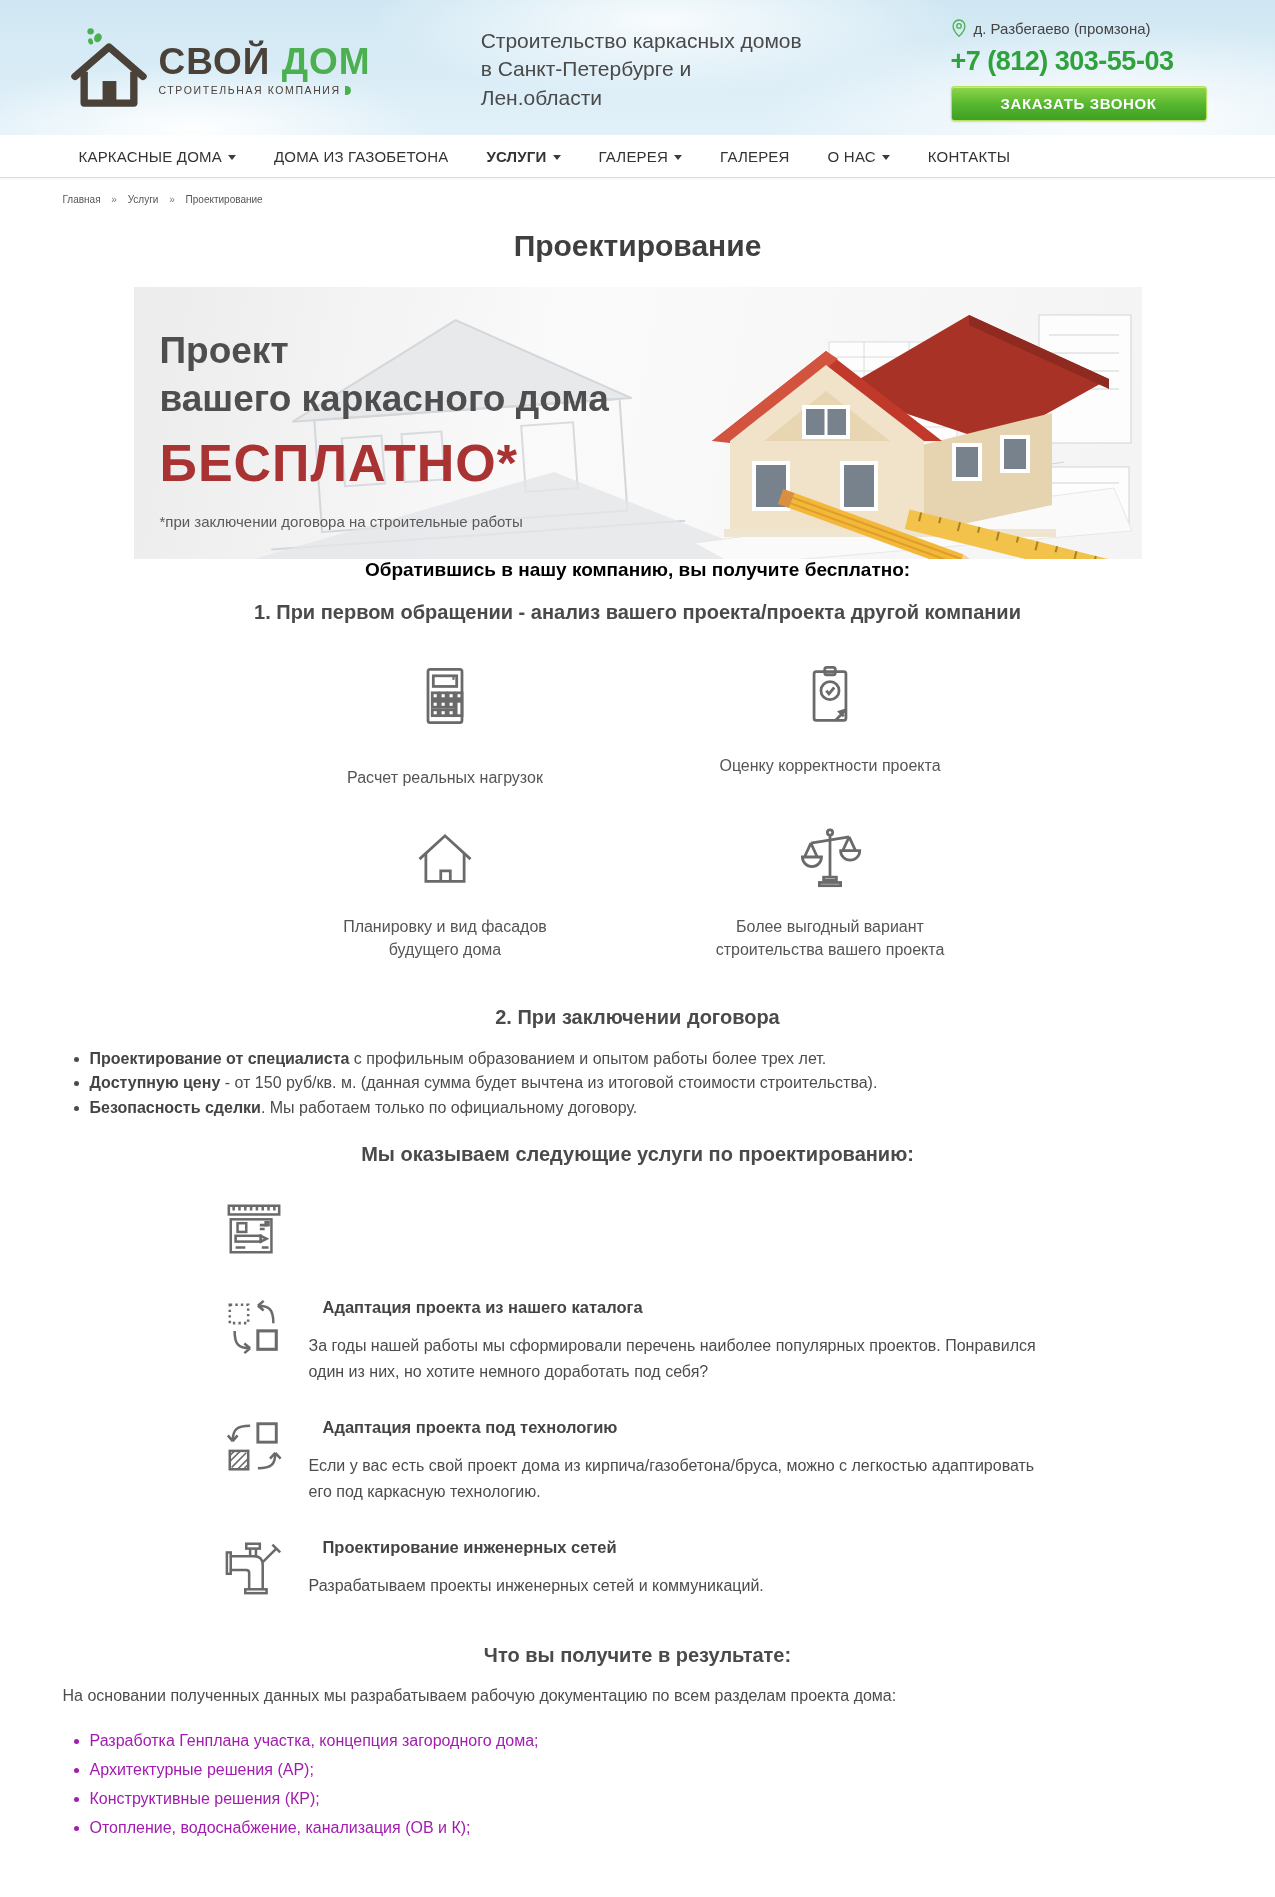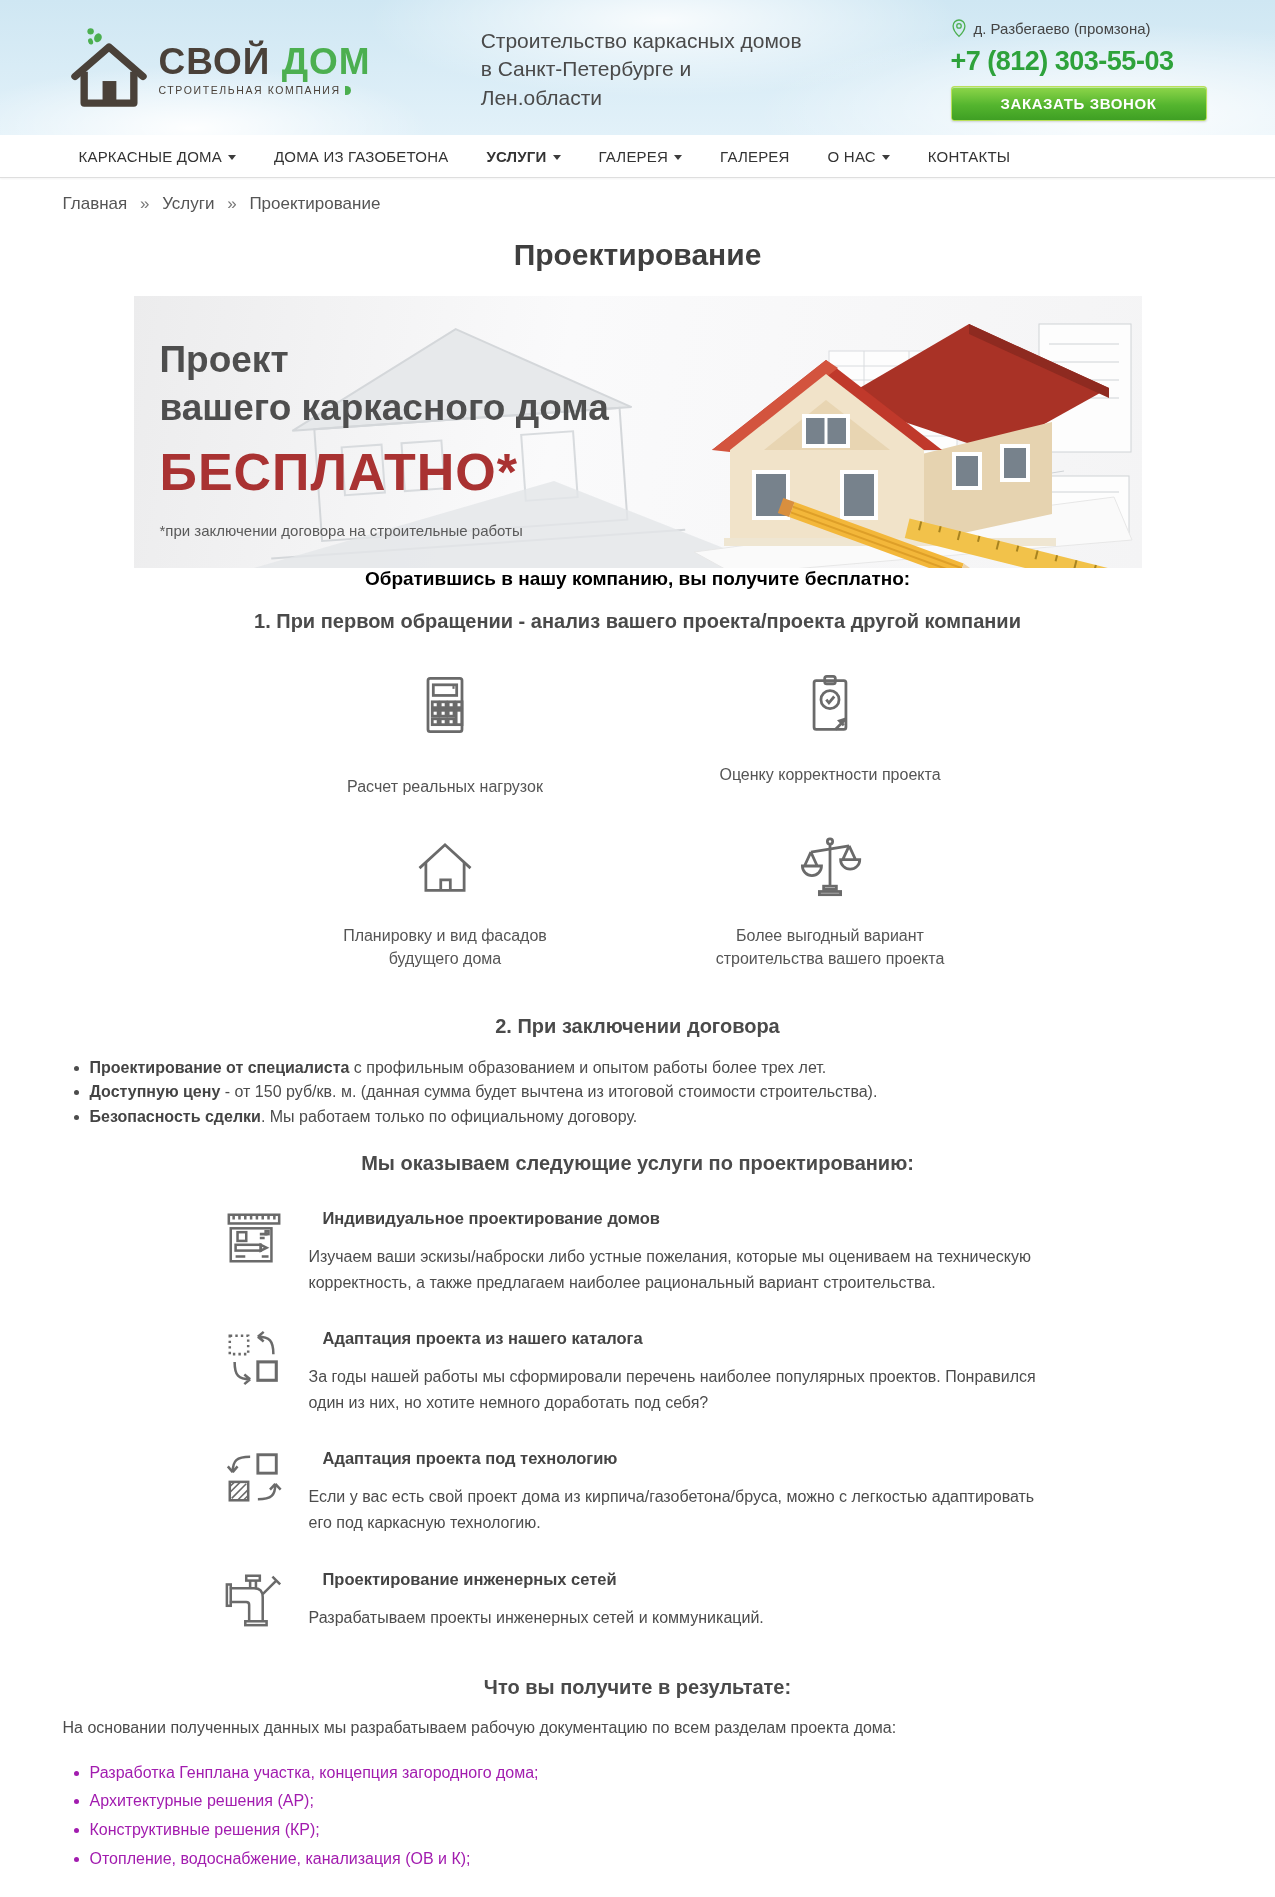--- a/index.html
+++ b/index.html
@@ -44,21 +44,21 @@
 
   
   .nav { background:#fff; border-bottom:1px solid #dedede; box-shadow:0 1px 2px rgba(0,0,0,.05); }
   .nav-inner { display:flex; align-items:center; height:42px; gap:38px; padding-left:16px; }
   .nav-item { font-size:15px; color:#333; text-decoration:none; letter-spacing:.2px; white-space:nowrap; cursor:pointer; }
   .nav-item.active { font-weight:700; }
   .caret { display:inline-block; width:0; height:0; margin-left:6px; vertical-align:2px;
     border-left:4px solid transparent; border-right:4px solid transparent; border-top:5px solid #3c3c3c; }
 
   
-  .breadcrumb { padding-top:16px; font-size:17px; color:#555; }
+  .breadcrumb { padding-top:16px; font-size:10px; color:#555; }
   .breadcrumb a { color:#555; cursor:pointer; }
   .breadcrumb .sep { margin:0 8px; color:#777; }
   .breadcrumb .current { text-decoration:none; }
 
   
   h1.page-title { text-align:center; font-size:30px; font-weight:700; color:#3f3f3f; margin:24px 0 24px; }
 
   
   .banner { width:1008px; height:272px; margin:0 auto; position:relative; overflow:hidden;
     background:linear-gradient(100deg,#ececed 0%,#fafafb 42%,#f4f4f5 100%); }
@@ -343,24 +343,20 @@
         <path class="ln" d="M11 8 v5 M17 8 v5 M23 8 v5 M29 8 v5 M35 8 v5 M41 8 v5 M47 8 v5 M53 8 v5"></path>
         <rect class="ln" x="8" y="22" width="42" height="34"></rect>
         <rect class="ln" x="15" y="26" width="9" height="9"></rect>
         <path class="ln" d="M38 28 h8 M38 32 h5"></path>
         <rect class="ln" x="44" y="25" width="3" height="3"></rect>
         <rect class="ln" x="13" y="39" width="26" height="6"></rect>
         <polygon class="ln" points="39,39 45,42 39,45"></polygon>
         <path class="ln" d="M13 51 h10 M40 51 h7"></path>
       </svg>
     </div>
-    <div>
-      <div class="s-title">Индивидуальное проектирование домов</div>
-      <div class="s-text">Изучаем ваши эскизы/наброски либо устные пожелания, которые мы оцениваем на техническую корректность, а также предлагаем наиболее рациональный вариант строительства.</div>
-    </div>
   </div>
 
   <div class="service">
     <div class="s-icon">
       <svg viewBox="0 0 64 64">
         <rect class="ln" x="7" y="9" width="19" height="19" stroke-dasharray="2.5 3.2"></rect>
         <path class="ln" d="M52 28 C52 14 48 10 36 10 M36 10 l6 -5 M36 10 l6 5"></path>
         <path class="ln" d="M12 36 C12 50 16 54 28 54 M28 54 l-6 -5 M28 54 l-6 5"></path>
         <rect x="36" y="36" width="19" height="19" fill="none" stroke="#6a6a6a" stroke-width="3.2"></rect>
       </svg>

